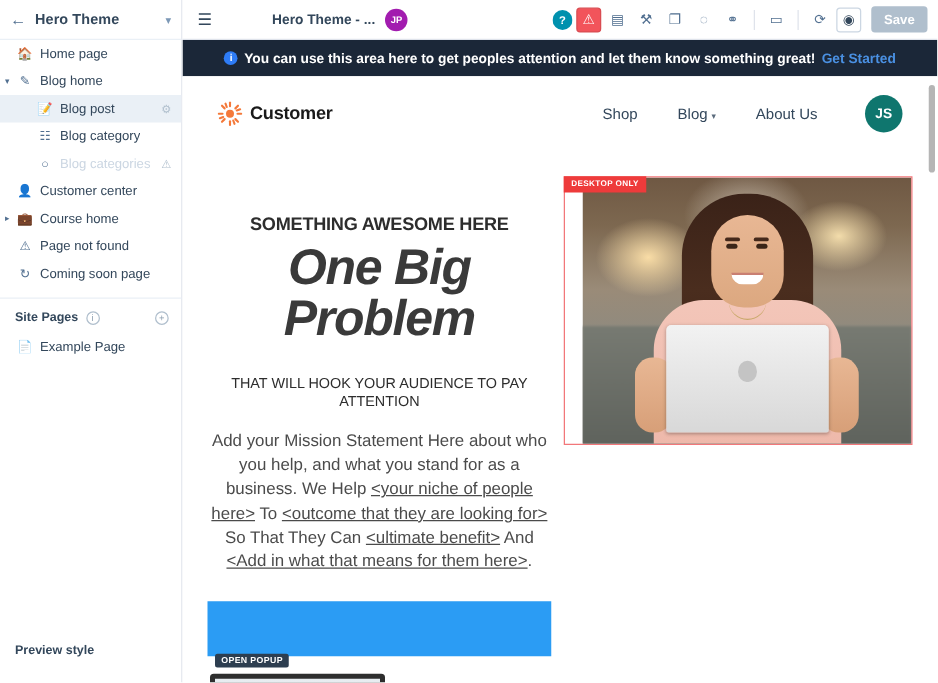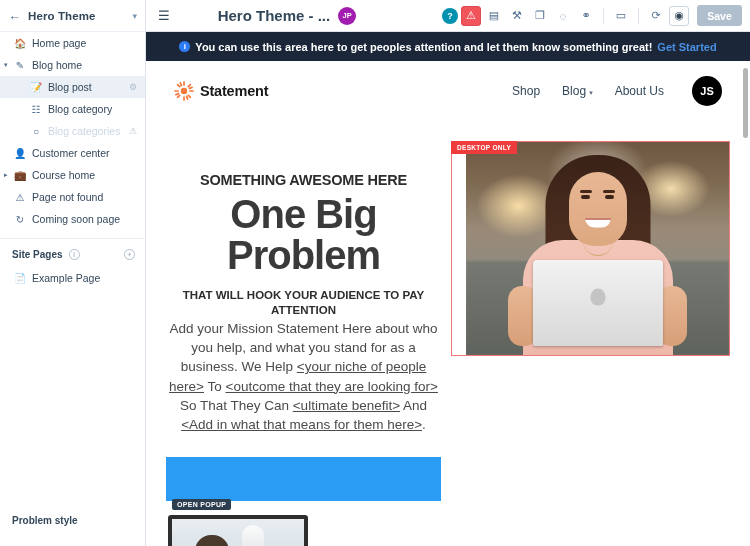--- a/index.html
+++ b/index.html
@@ -71,21 +71,21 @@
 
   
   .main { flex: 1; height: 546px; display: flex; flex-direction: column; position: relative; }
 
   
   .toolbar {
     height: 32px; background: #fff; border-bottom: 1px solid #dfe3eb;
     display: flex; align-items: center; padding: 0 8px; gap: 0px;
   }
   .tb-ham { font-size: 13px; color: #33475b; padding: 0 8px 0 4px; cursor: pointer; }
-  .tb-title { font-size: 15px; font-weight: 700; color: #33475b; margin-right: 8px; white-space: nowrap; padding-left: 40px;}
+  .tb-title { font-size: 11px; font-weight: 700; color: #33475b; margin-right: 8px; white-space: nowrap; padding-left: 40px;}
   .avatar-sm {
     width: 18px; height: 18px; border-radius: 50%; background: #a21caf;
     color: #ffffff; font-size: 7.5px; font-weight: 700;
     display: flex; align-items: center; justify-content: center;
   }
   .tb-right { margin-left: auto; display: flex; align-items: center; gap: 3px; }
   .tbtn {
     width: 20px; height: 20px; border-radius: 3px; border: 1px solid transparent;
     display: flex; align-items: center; justify-content: center;
     font-size: 11px; color: #516f90; cursor: pointer; background: transparent;
@@ -116,42 +116,42 @@
   }
   .announce a { color: #4a90e2; text-decoration: none; font-weight: 700; }
 
   .site-header {
     height: 60px; display: flex; align-items: center;
     padding: 0 28px 0 28px; background: #fff;
   }
   .logo { display: flex; align-items: center; gap: 6px; }
   .logo-mark { width: 20px; height: 20px; position: relative; }
   .logo-text { font-size: 14.5px; font-weight: 700; color: #1a1a1a; letter-spacing: -.2px;}
-  .site-nav { margin-left: auto; display: flex; align-items: center; gap: 22px; }
+  .site-nav { margin-left: auto; display: flex; align-items: center; gap: 32px; }
   .site-nav a { font-size: 12px; color: #33475b; text-decoration: none; cursor: pointer; }
   .site-nav .with-caret::after { content: "\25BE"; font-size: 7px; margin-left: 3px; color:#5b6b7d;}
   .avatar-lg {
-    width: 30px; height: 30px; border-radius: 50%; background: #000000;
+    width: 30px; height: 30px; border-radius: 50%; background: #0f766e;
     color: #fff; font-size: 11px; font-weight: 600;
     display: flex; align-items: center; justify-content: center; margin-left: 6px;
   }
 
   .hero { display: flex; padding: 12px 20px 0 20px; gap: 10px; }
   .hero-left { width: 275px; text-align: center; padding-top: 38px; }
   .eyebrow {
     font-size: 14.5px; font-weight: 800; color: #2d2d2d;
     letter-spacing: -.2px; line-height: 1.25;
   }
   .bigtitle {
     font-size: 40px; font-weight: 800; color: #3a3a3a;
-    line-height: 1.02; margin: 5px 0 12px 0; letter-spacing: -1px;
+    line-height: 1.02; margin: 5px 0 24px 0; letter-spacing: -1px; font-style: italic;
   }
   .subhead {
-    font-size: 11.5px; font-weight: 700; color: #2d2d2d;
-    line-height: 1.35; margin-bottom: 0;
+    font-size: 11.5px; font-weight: 400; color: #2d2d2d;
+    line-height: 1.35; margin-bottom: 12px;
   }
   .mission {
     font-size: 13.5px; color: #4b4b4b; line-height: 1.43;
   }
   .mission u { text-decoration: underline; }
   .cta {
     margin-top: 22px; height: 44px; background: #2b9cf4;
     display: flex; align-items: center; justify-content: center;
     color: #ffffff; font-size: 13px; font-weight: 700; cursor: pointer;
     position: relative; letter-spacing: .1px;
@@ -331,21 +331,21 @@
       <span class="spacer"></span>
       <span class="circ-icon">+</span>
     </div>
 
     <div class="nav-item">
       <span class="ico">📄</span>
       <span class="lbl">Example Page</span>
     </div>
 
     <div class="sb-bottom">
-      <div class="lbl">Problem style</div>
+      <div class="lbl">Preview style</div>
     </div>
   </aside>
 
   <div class="main">
 
     <div class="toolbar">
       <span class="tb-ham">☰</span>
       <span class="tb-title">Hero Theme - ...</span>
       <span class="avatar-sm">JP</span>
 
@@ -388,21 +388,21 @@
                 <line x1="16.4" y1="3.6" x2="14.3" y2="5.7"></line>
                   <line x1="5.7" y1="14.3" x2="3.6" y2="16.4"></line>
                 <line x1="6.4" y1="1.9" x2="7.4" y2="4.6"></line>
                   <line x1="12.6" y1="15.4" x2="13.6" y2="18.1"></line>
                 <line x1="1.9" y1="13.6" x2="4.6" y2="12.6"></line>
                   <line x1="15.4" y1="7.4" x2="18.1" y2="6.4"></line>
               </g>
               <circle cx="10" cy="10" r="3.2" fill="#f4793a"></circle>
             </svg>
           </span>
-          <span class="logo-text">Statement</span>
+          <span class="logo-text">Customer</span>
         </div>
         <nav class="site-nav">
           <a>Shop</a>
           <a class="with-caret">Blog</a>
           <a>About Us</a>
           <span class="avatar-lg">JS</span>
         </nav>
       </div>
 
       <div class="hero">

